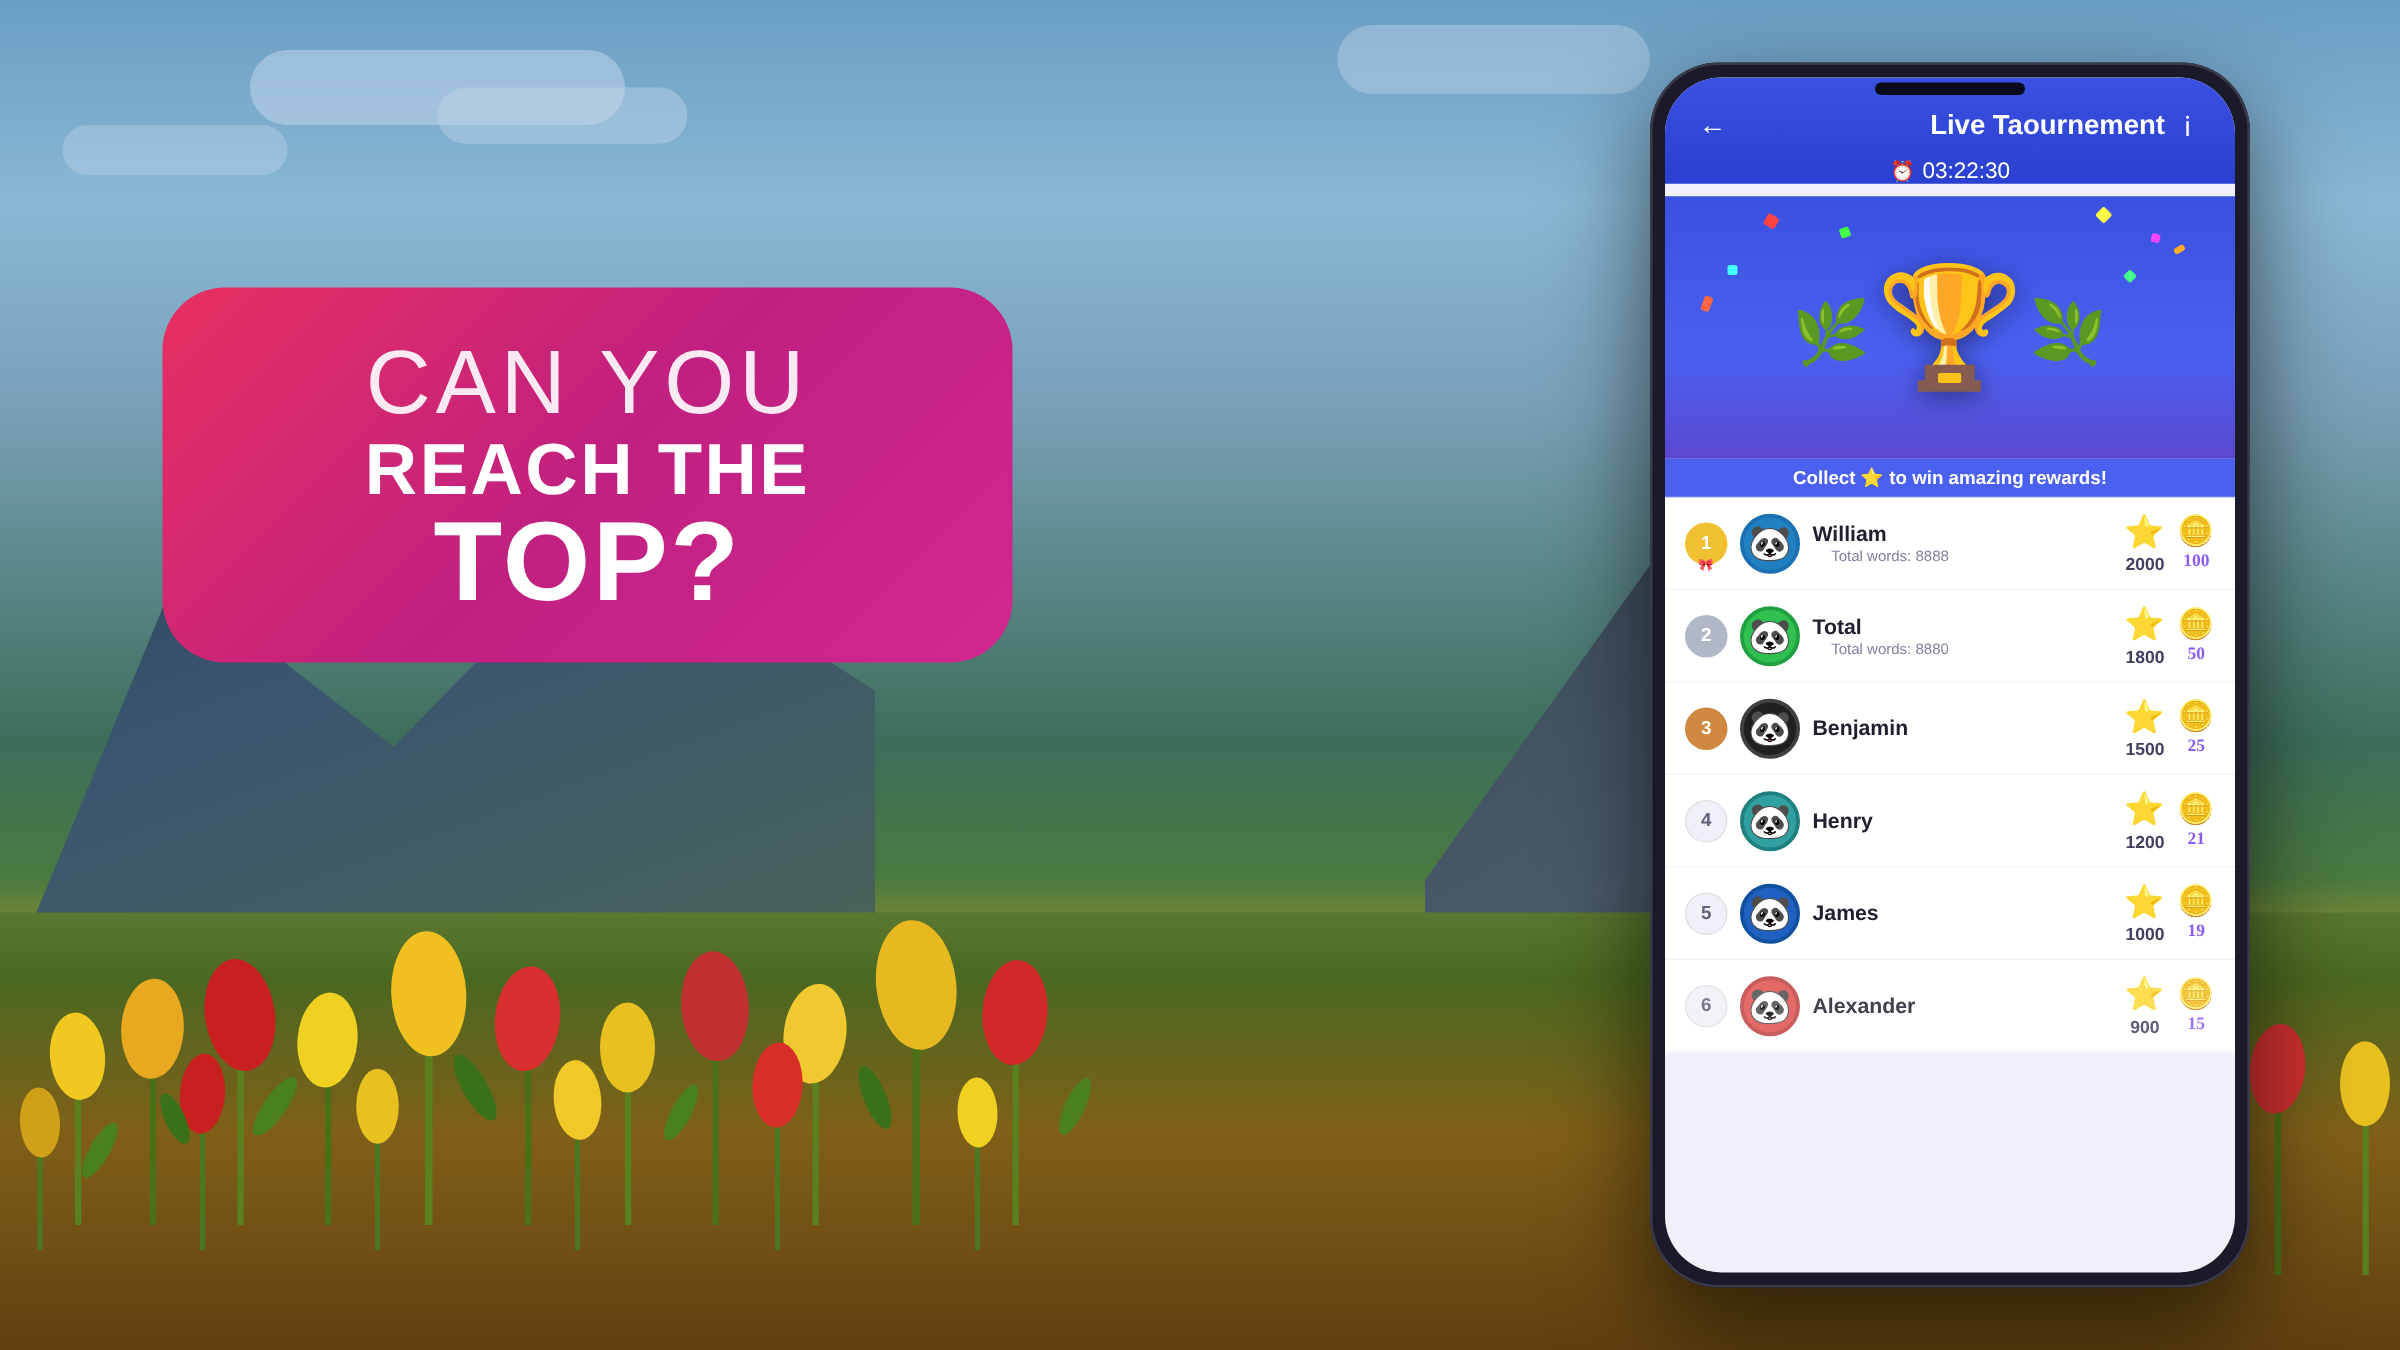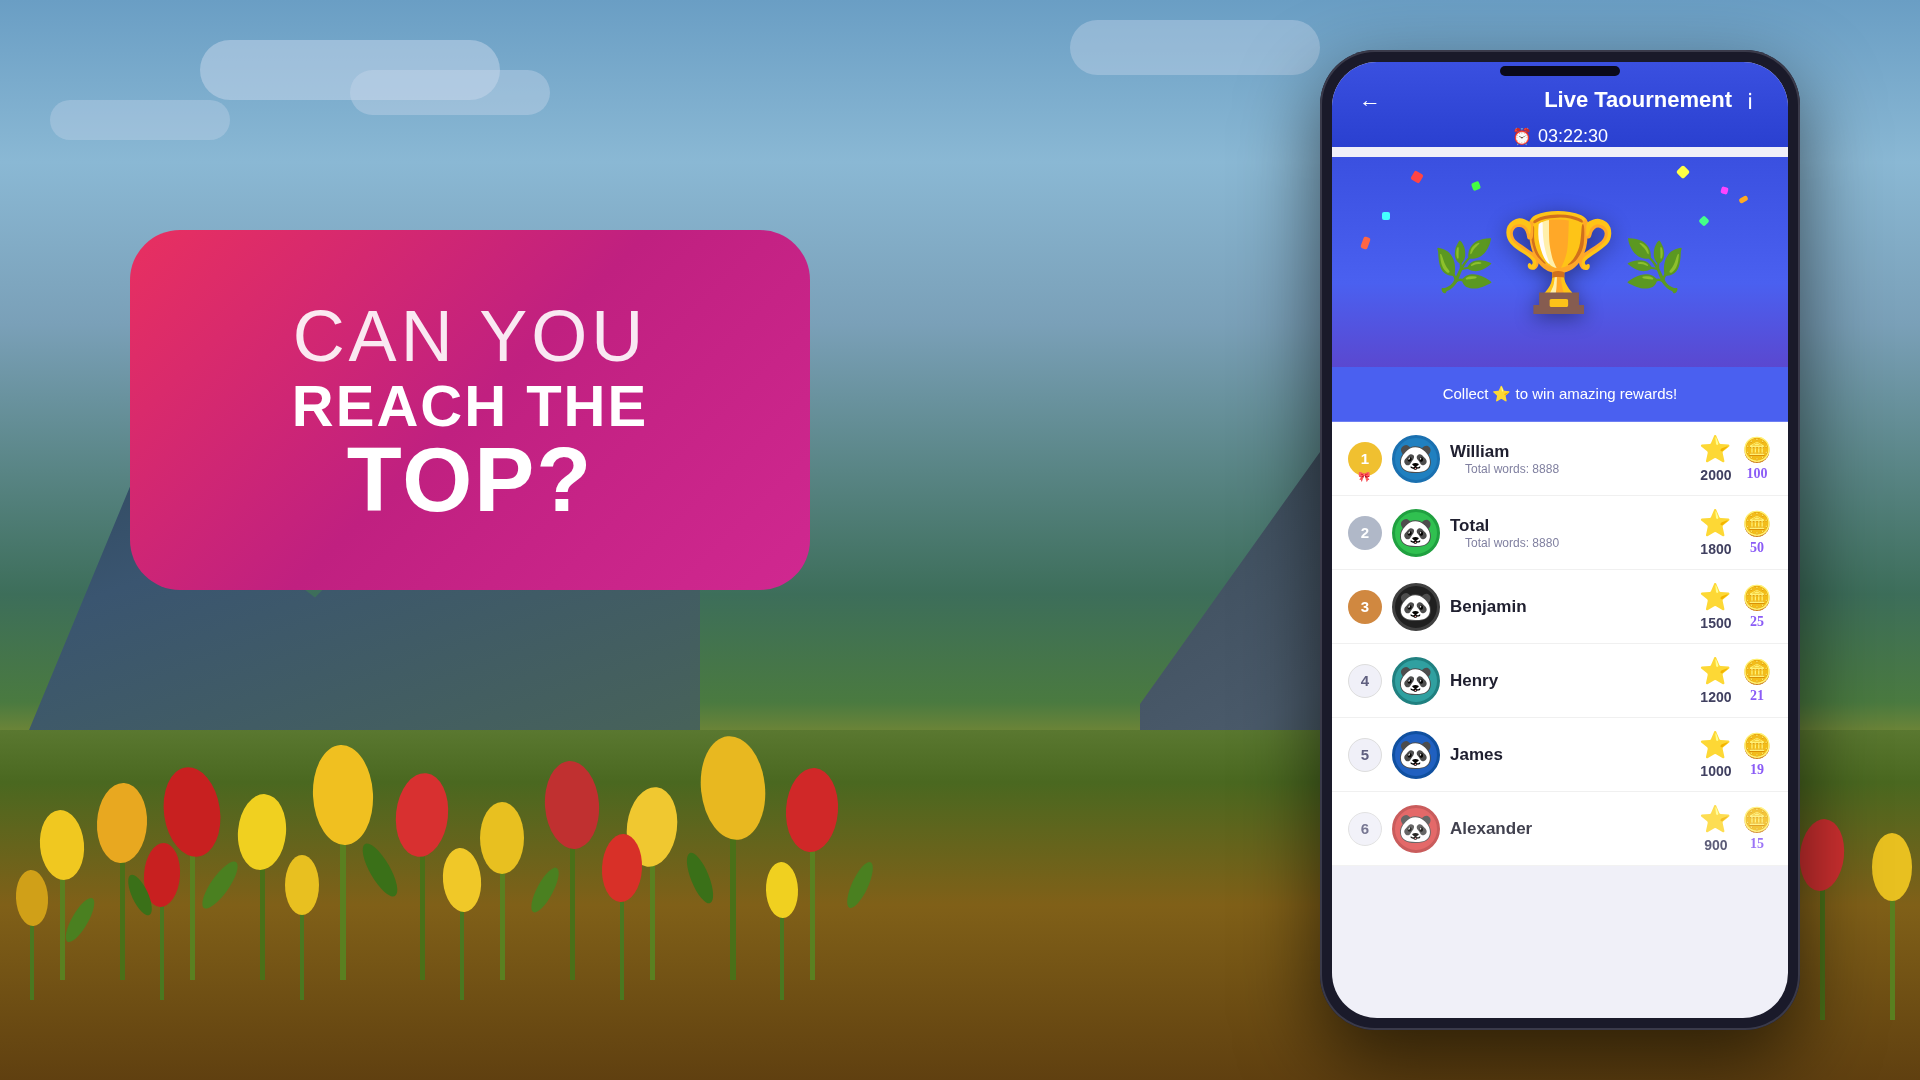--- a/index.html
+++ b/index.html
@@ -28,21 +28,21 @@
         #a07020 100%
       );
     }
 
     
     .promo-card {
       position: absolute;
       left: 130px;
       top: 230px;
       width: 680px;
-      height: 360px;
+      height: 300px;
       background: linear-gradient(135deg, #e83060 0%, #c02080 50%, #d02890 100%);
       border-radius: 50px;
       display: flex;
       flex-direction: column;
       align-items: center;
       justify-content: center;
       padding: 40px;
     }
 
     .promo-line1 {
@@ -175,25 +175,26 @@
       align-items: flex-end;
       justify-content: center;
       gap: 5px;
       position: relative;
       z-index: 2;
     }
 
     
     .collect-banner {
       background: #4a60f0;
-      padding: 18px 20px;
+      padding: 6px 20px;
       text-align: center;
       color: white;
       font-size: 15px;
       border-bottom: 1px solid rgba(255,255,255,0.2);
+      font-weight: bold;
     }
 
     
     .leaderboard {
       background: white;
       flex: 1;
       overflow: hidden;
     }
 
     .leader-row {

